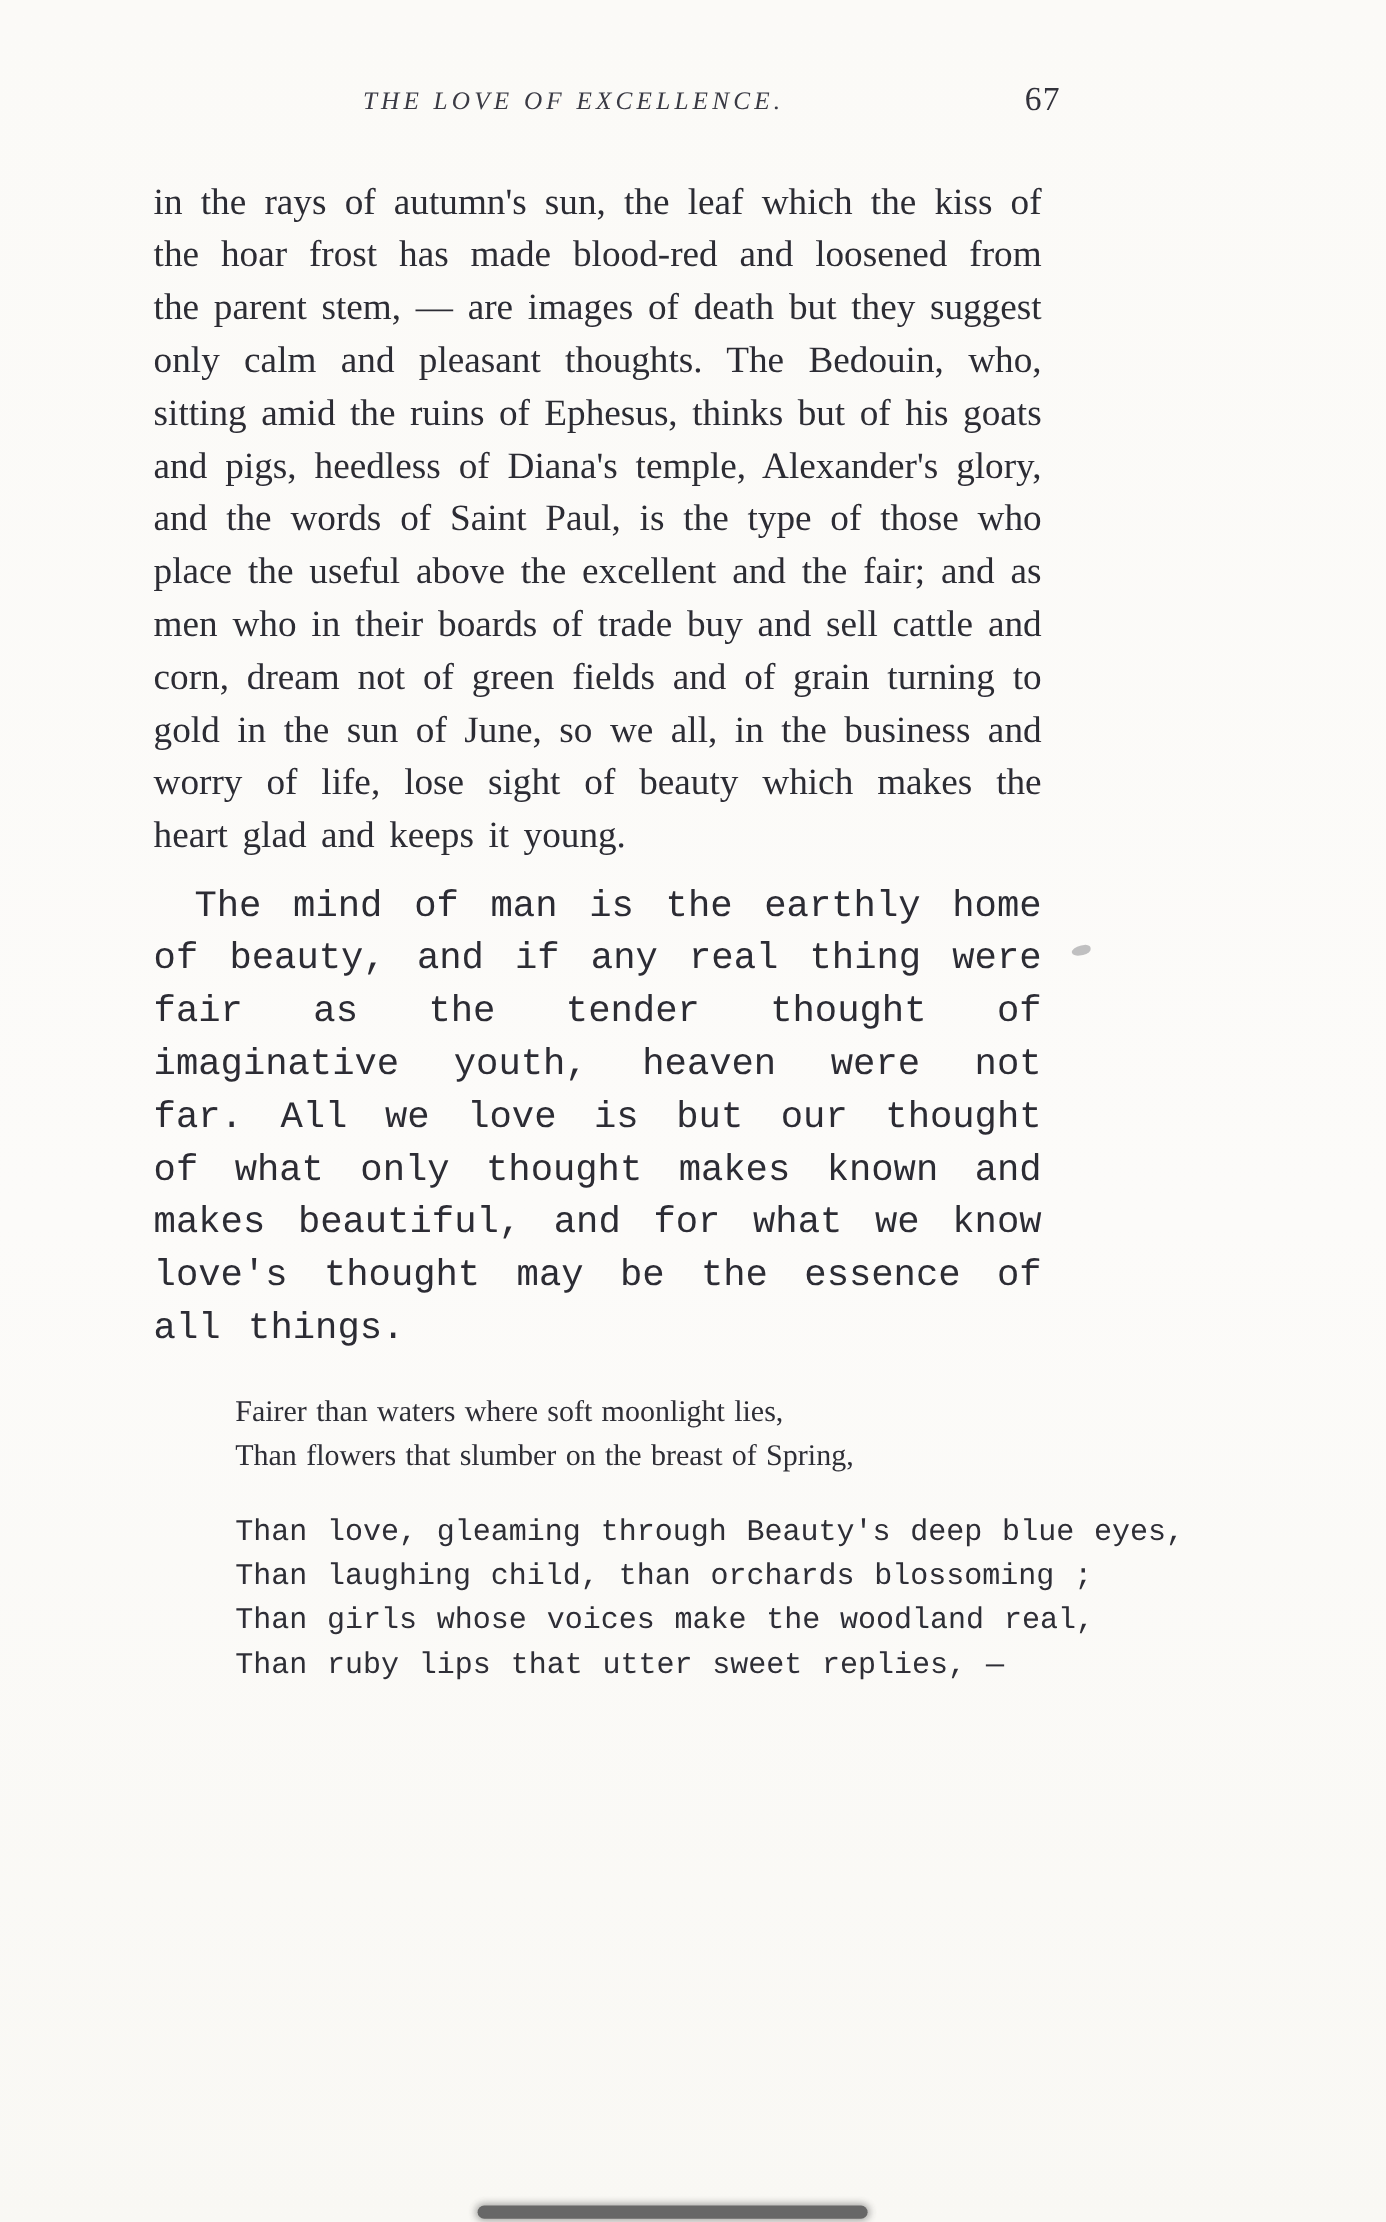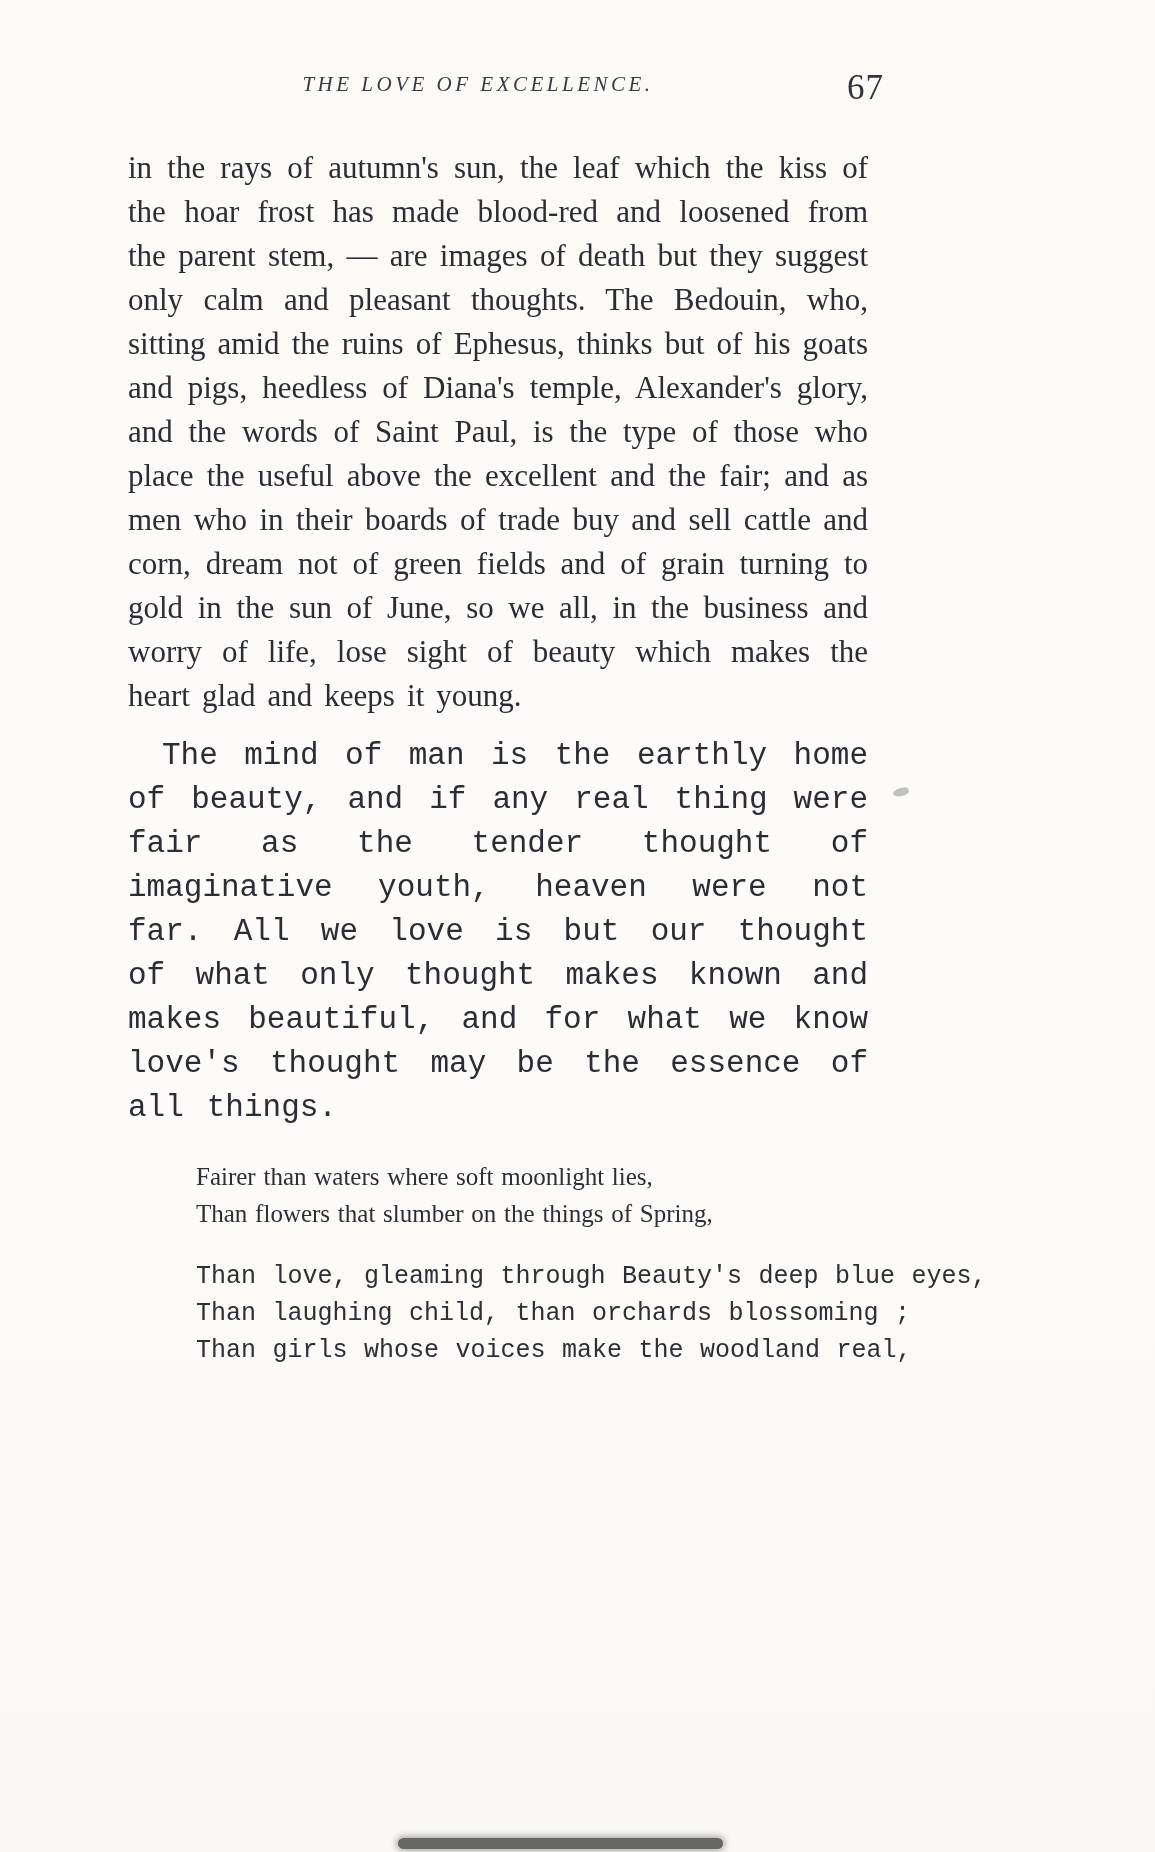--- a/index.html
+++ b/index.html
@@ -36,21 +36,21 @@
     font-style: italic;
     font-size: 21px;
     letter-spacing: 3.5px;
     color: #3a3a44;
     white-space: nowrap;
   }
   .page-number {
     position: absolute;
     right: 0;
     top: -4px;
-    font-size: 35px;
+    font-size: 28px;
     letter-spacing: 1px;
     color: #33333c;
   }
   
   .text-block {
     position: absolute;
     top: 130px;
     left: 112px;
     width: 772px;
     font-size: 31px;
@@ -120,27 +120,28 @@
   <main class="text-block">
 
     <p class="para">in the rays of autumn's sun, the leaf which the kiss of the hoar frost has made blood-red and loosened from the parent stem, — are images of death but they suggest only calm and pleasant thoughts.  The Bedouin, who, sitting amid the ruins of Ephesus, thinks but of his goats and pigs, heedless of Diana's temple, Alexander's glory, and the words of Saint Paul, is the type of those who place the useful above the excellent and the fair; and as men who in their boards of trade buy and sell cattle and corn, dream not of green fields and of grain turning to gold in the sun of June, so we all, in the business and worry of life, lose sight of beauty which makes the heart glad and keeps it young.</p>
 
     <p class="para indented">The mind of man is the earthly home of beauty, and if any real thing were fair as the tender thought of imaginative youth, heaven were not far.   All we love is but our thought of what only thought makes known and makes beautiful, and for what we know love's thought may be the essence of all things.</p>
 
     <div class="poem">
 
       <div class="stanza">
         <div class="poem-line">Fairer than waters where soft moonlight lies,</div>
-        <div class="poem-line">Than flowers that slumber on the things of Spring,</div>
+        <div class="poem-line">Than flowers that slumber on the breast of Spring,</div>
       </div>
 
       <div class="stanza">
         <div class="poem-line">Than love, gleaming through Beauty's deep blue eyes,</div>
         <div class="poem-line">Than laughing child, than orchards blossoming ;</div>
         <div class="poem-line">Than girls whose voices make the woodland real,</div>
+        <div class="poem-line">Than ruby lips that utter sweet replies, —</div>
       </div>
 
     </div>
 
   </main>
 
   <div class="margin-speck"></div>
   <div class="page-edge-artifact"></div>
 
 </div>

